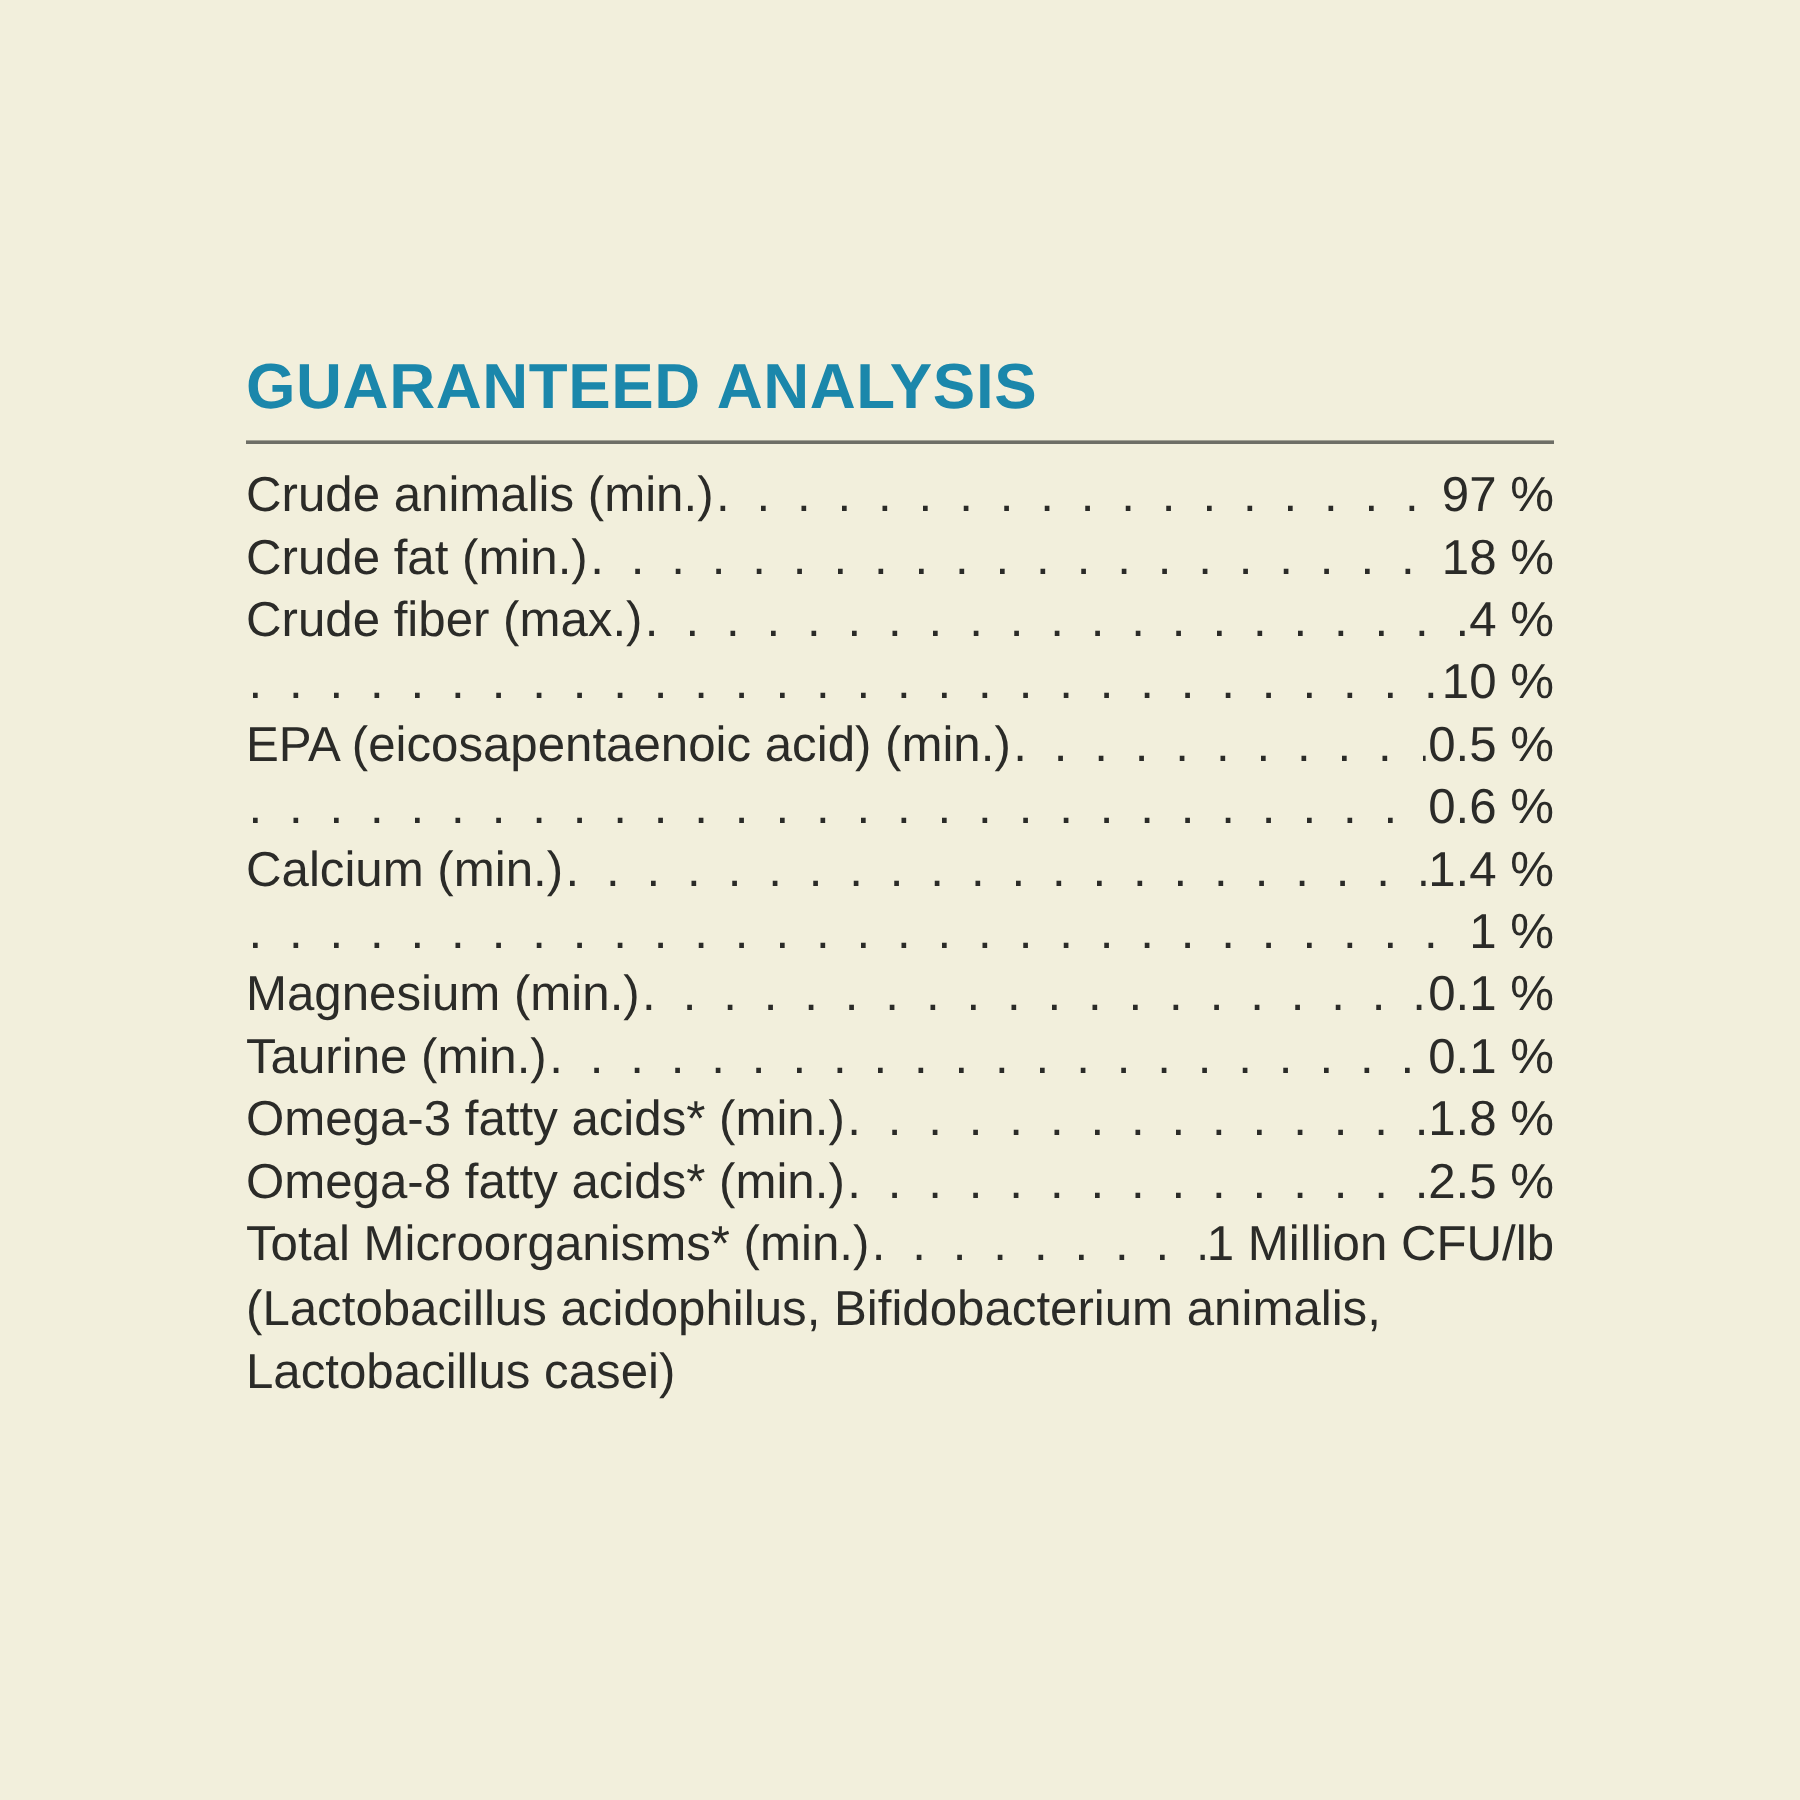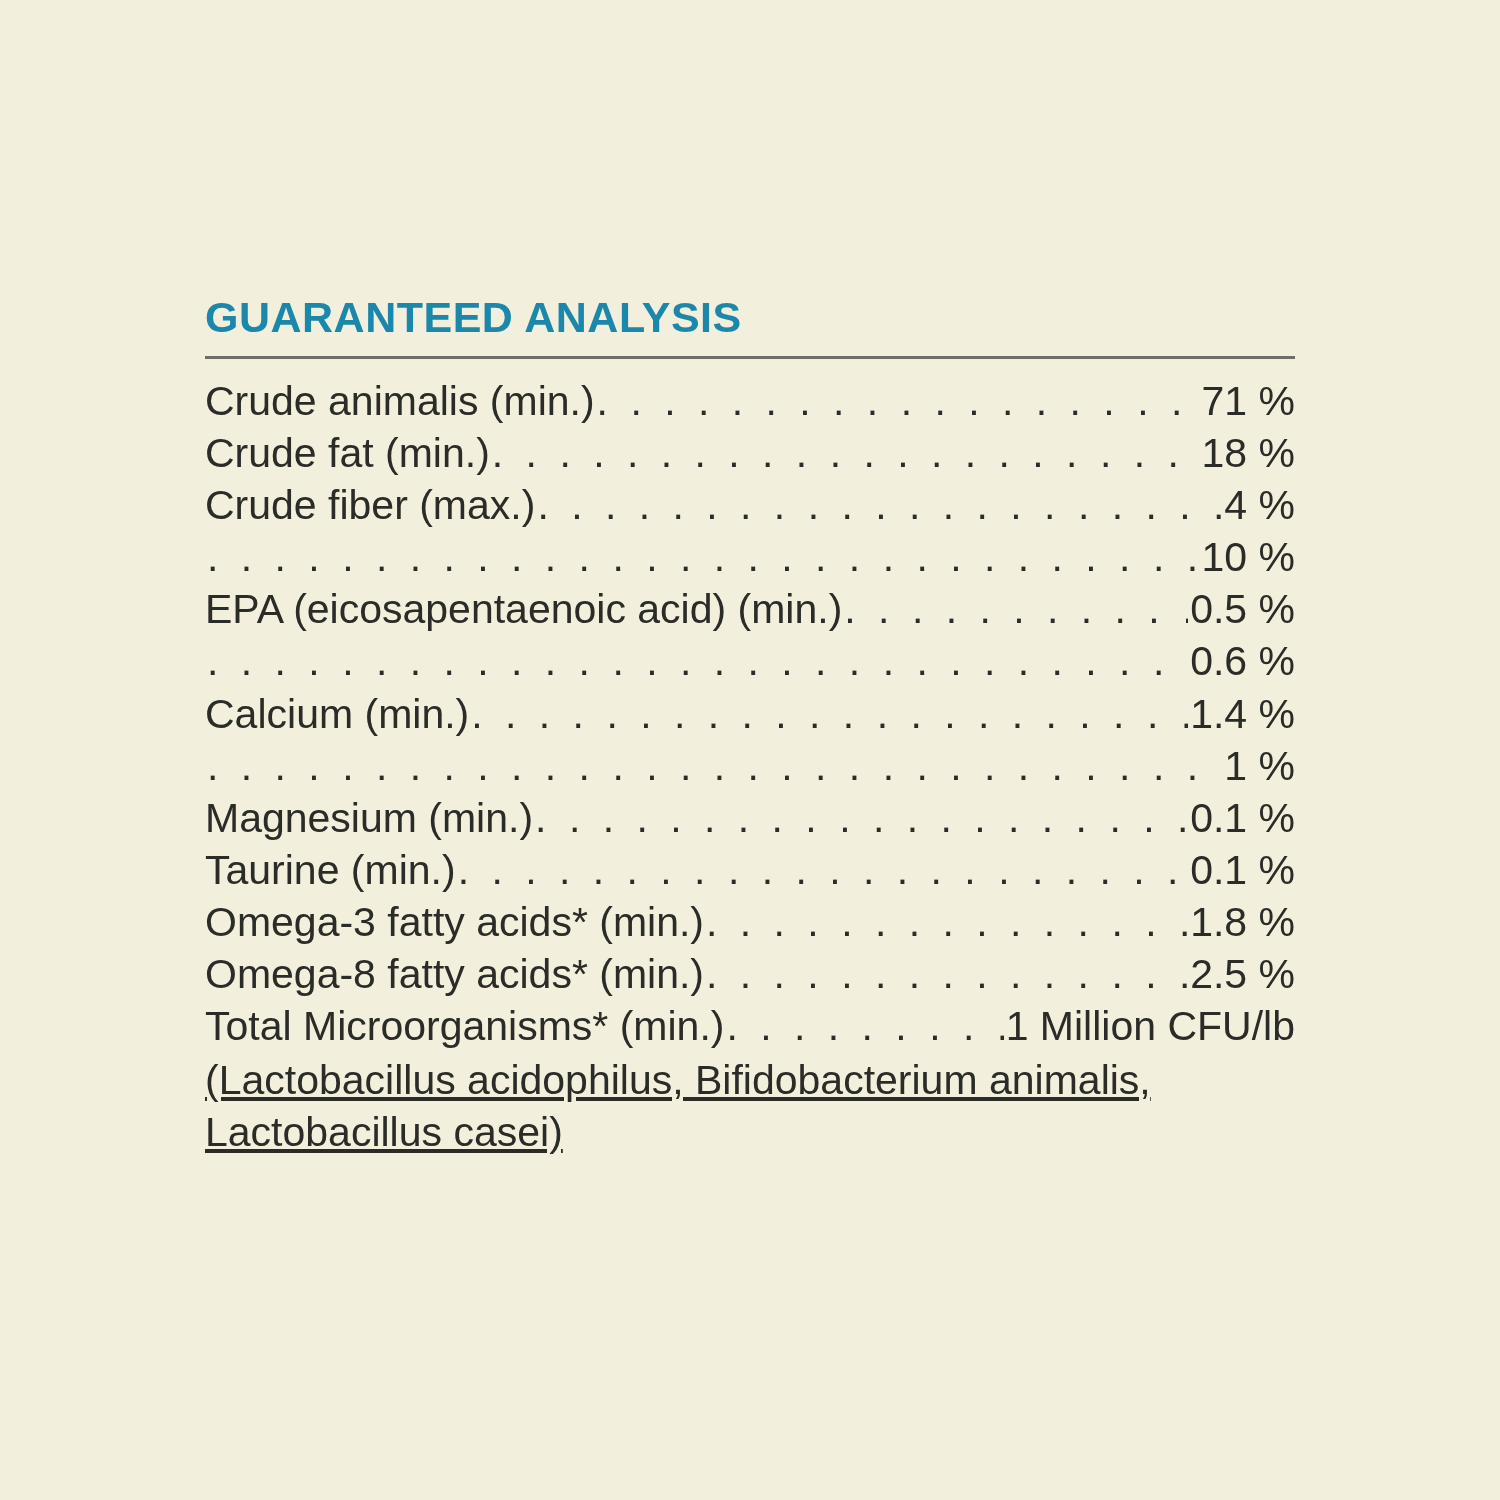--- a/index.html
+++ b/index.html
@@ -14,21 +14,21 @@
     overflow: hidden;
   }
   .panel {
     position: absolute;
     left: 205px;
     top: 295px;
     width: 1090px;
   }
   .ga-title {
     color: #1b87ab;
-    font-size: 43px;
+    font-size: 53px;
     font-weight: bold;
     letter-spacing: 0.5px;
     line-height: 1.05;
     margin: 0 0 16px 0;
     white-space: nowrap;
   }
   .rule {
     height: 3px;
     background: #6e6e66;
     width: 1090px;
@@ -60,38 +60,37 @@
   .value {
     flex: 0 0 auto;
     text-align: right;
   }
   .note {
     color: #2b2b28;
     font-size: 41px;
     line-height: 1.27;
     width: 1090px;
     margin-top: 2px;
-    text-decoration: underline;
   }
 </style>
 </head>
 <body>
 
 <div class="panel">
 
   <div class="ga-title">GUARANTEED ANALYSIS</div>
 
   <div class="rule"></div>
 
   <div class="rows">
 
     <div class="row">
       <span class="label">Crude animalis (min.)</span>
       <span class="dots">. . . . . . . . . . . . . . . . . . . . . . . . . . . . . . . . . . . . . . . . . . . . . . . . . . . . .</span>
-      <span class="value">71 %</span>
+      <span class="value">97 %</span>
     </div>
 
     <div class="row">
       <span class="label">Crude fat (min.)</span>
       <span class="dots">. . . . . . . . . . . . . . . . . . . . . . . . . . . . . . . . . . . . . . . . . . . . . . . . . . . . .</span>
       <span class="value">18 %</span>
     </div>
 
     <div class="row">
       <span class="label">Crude fiber (max.)</span>

